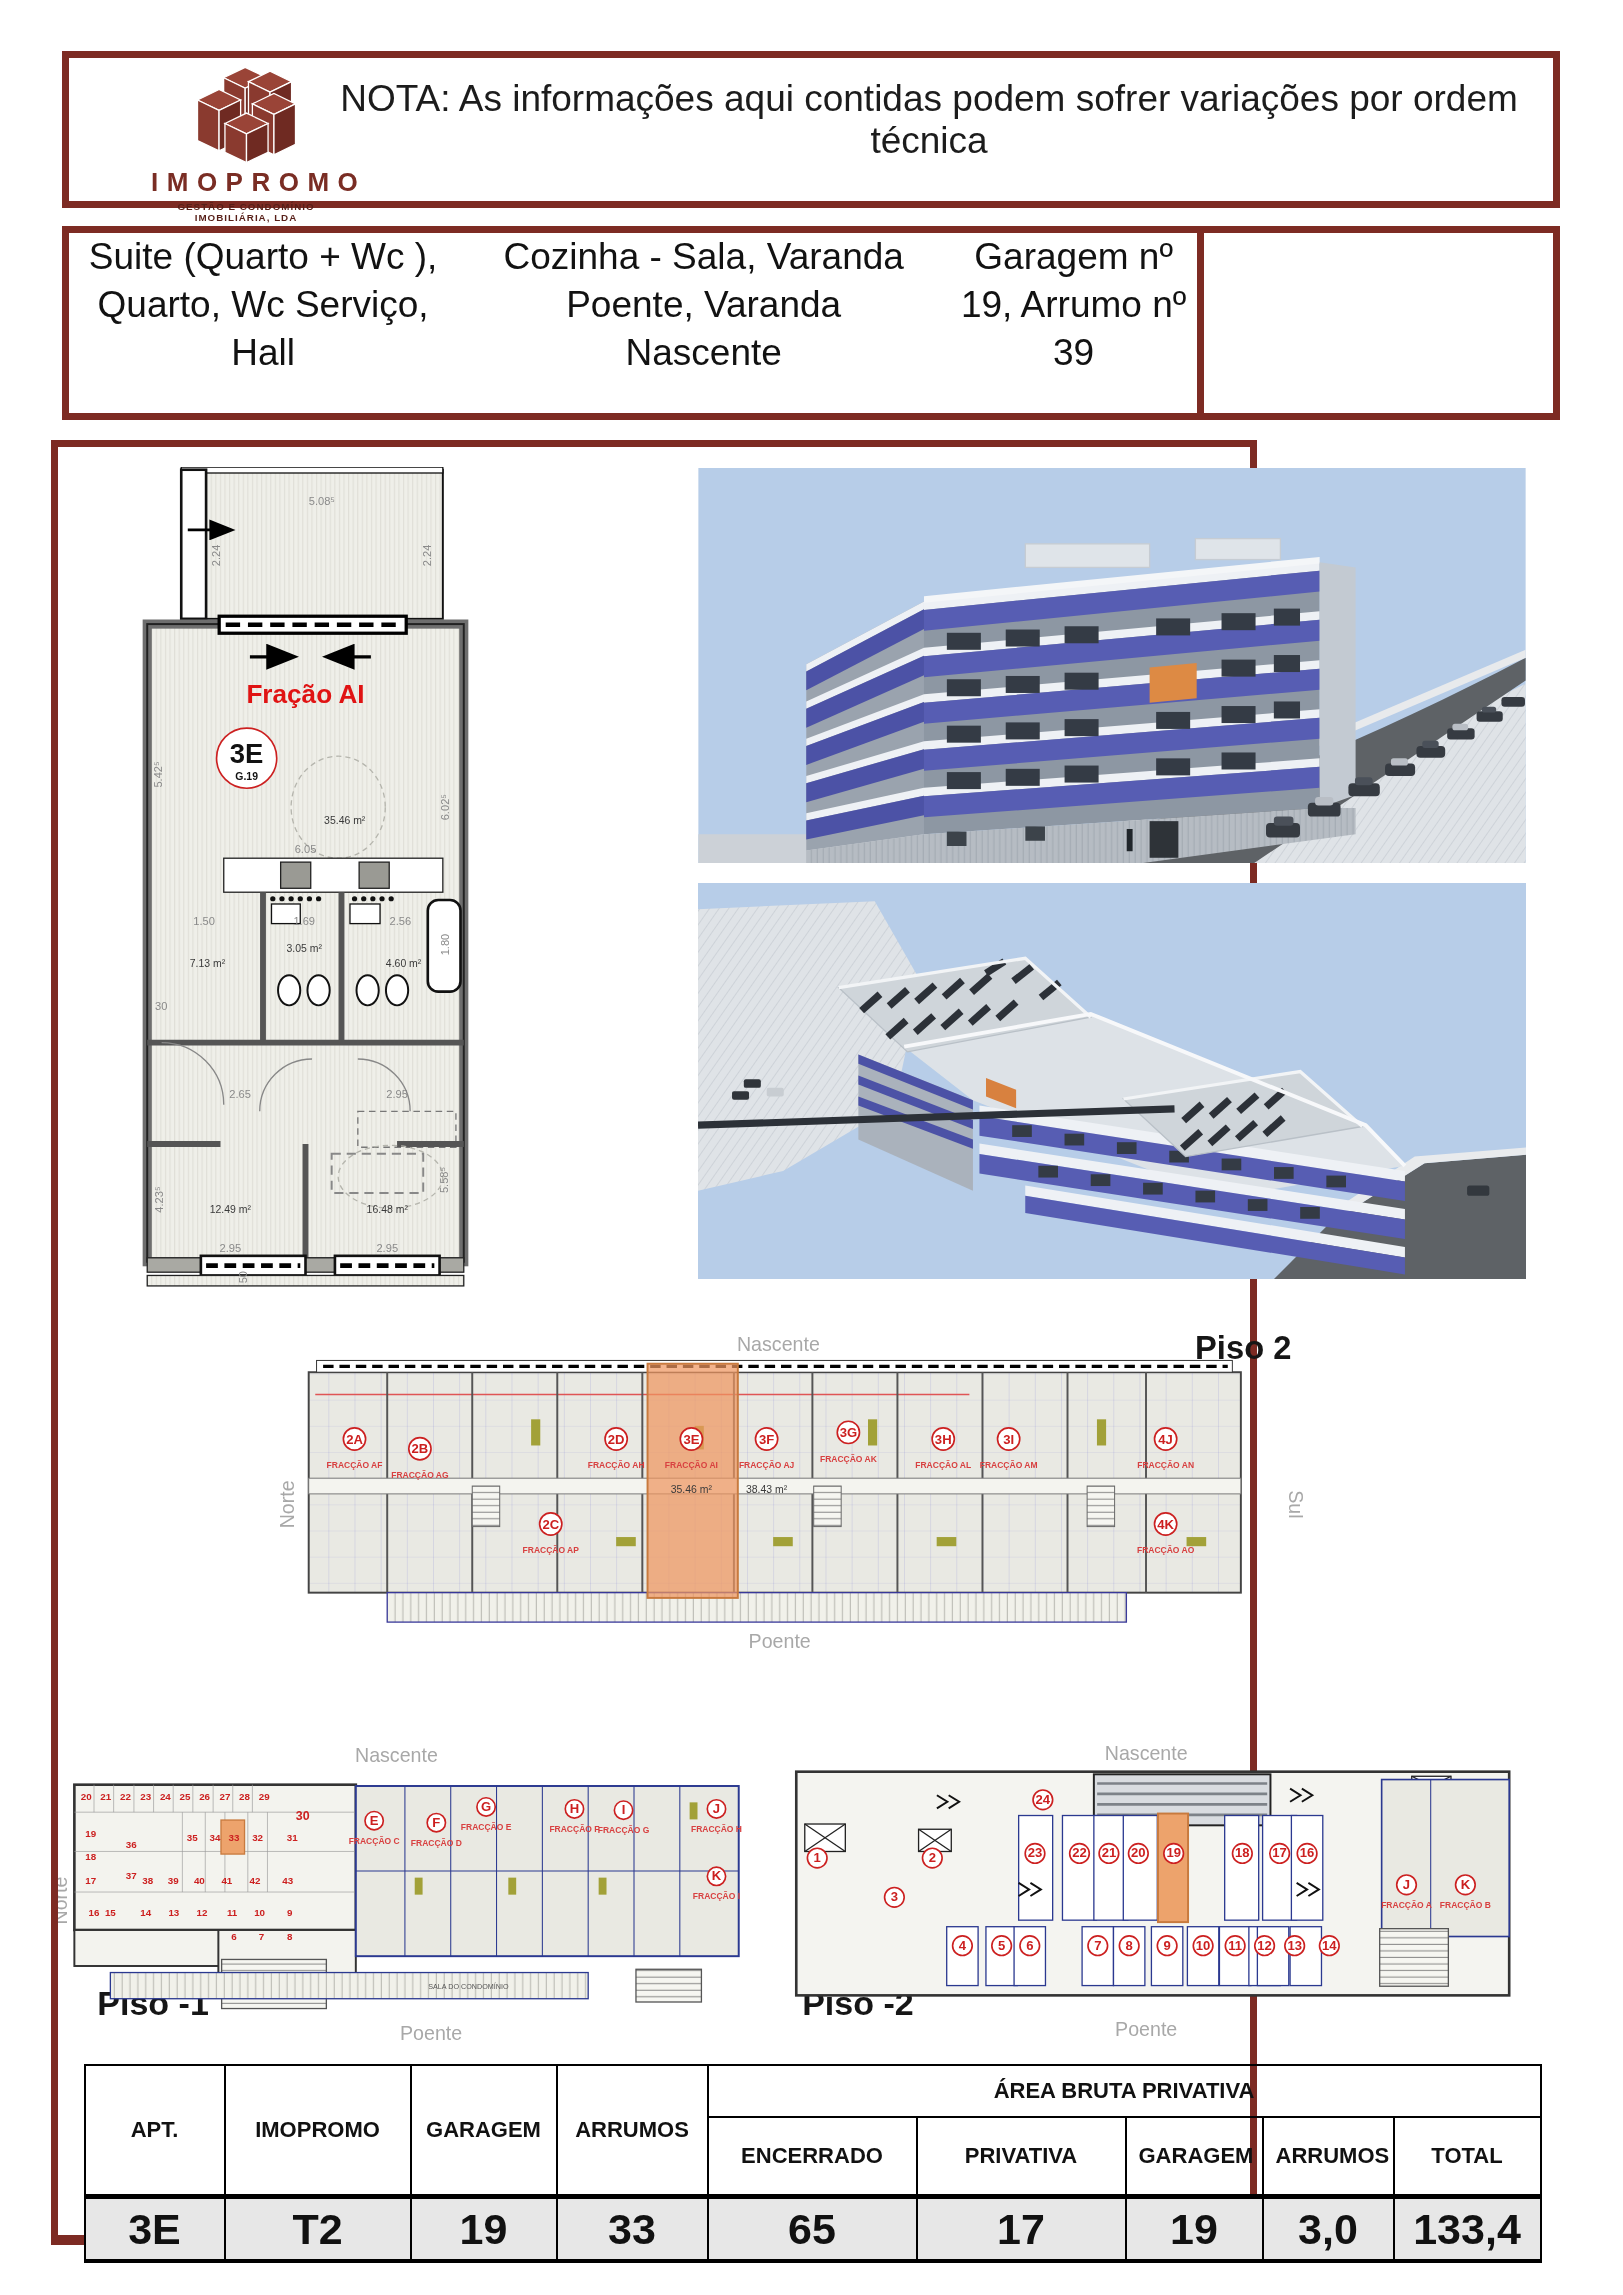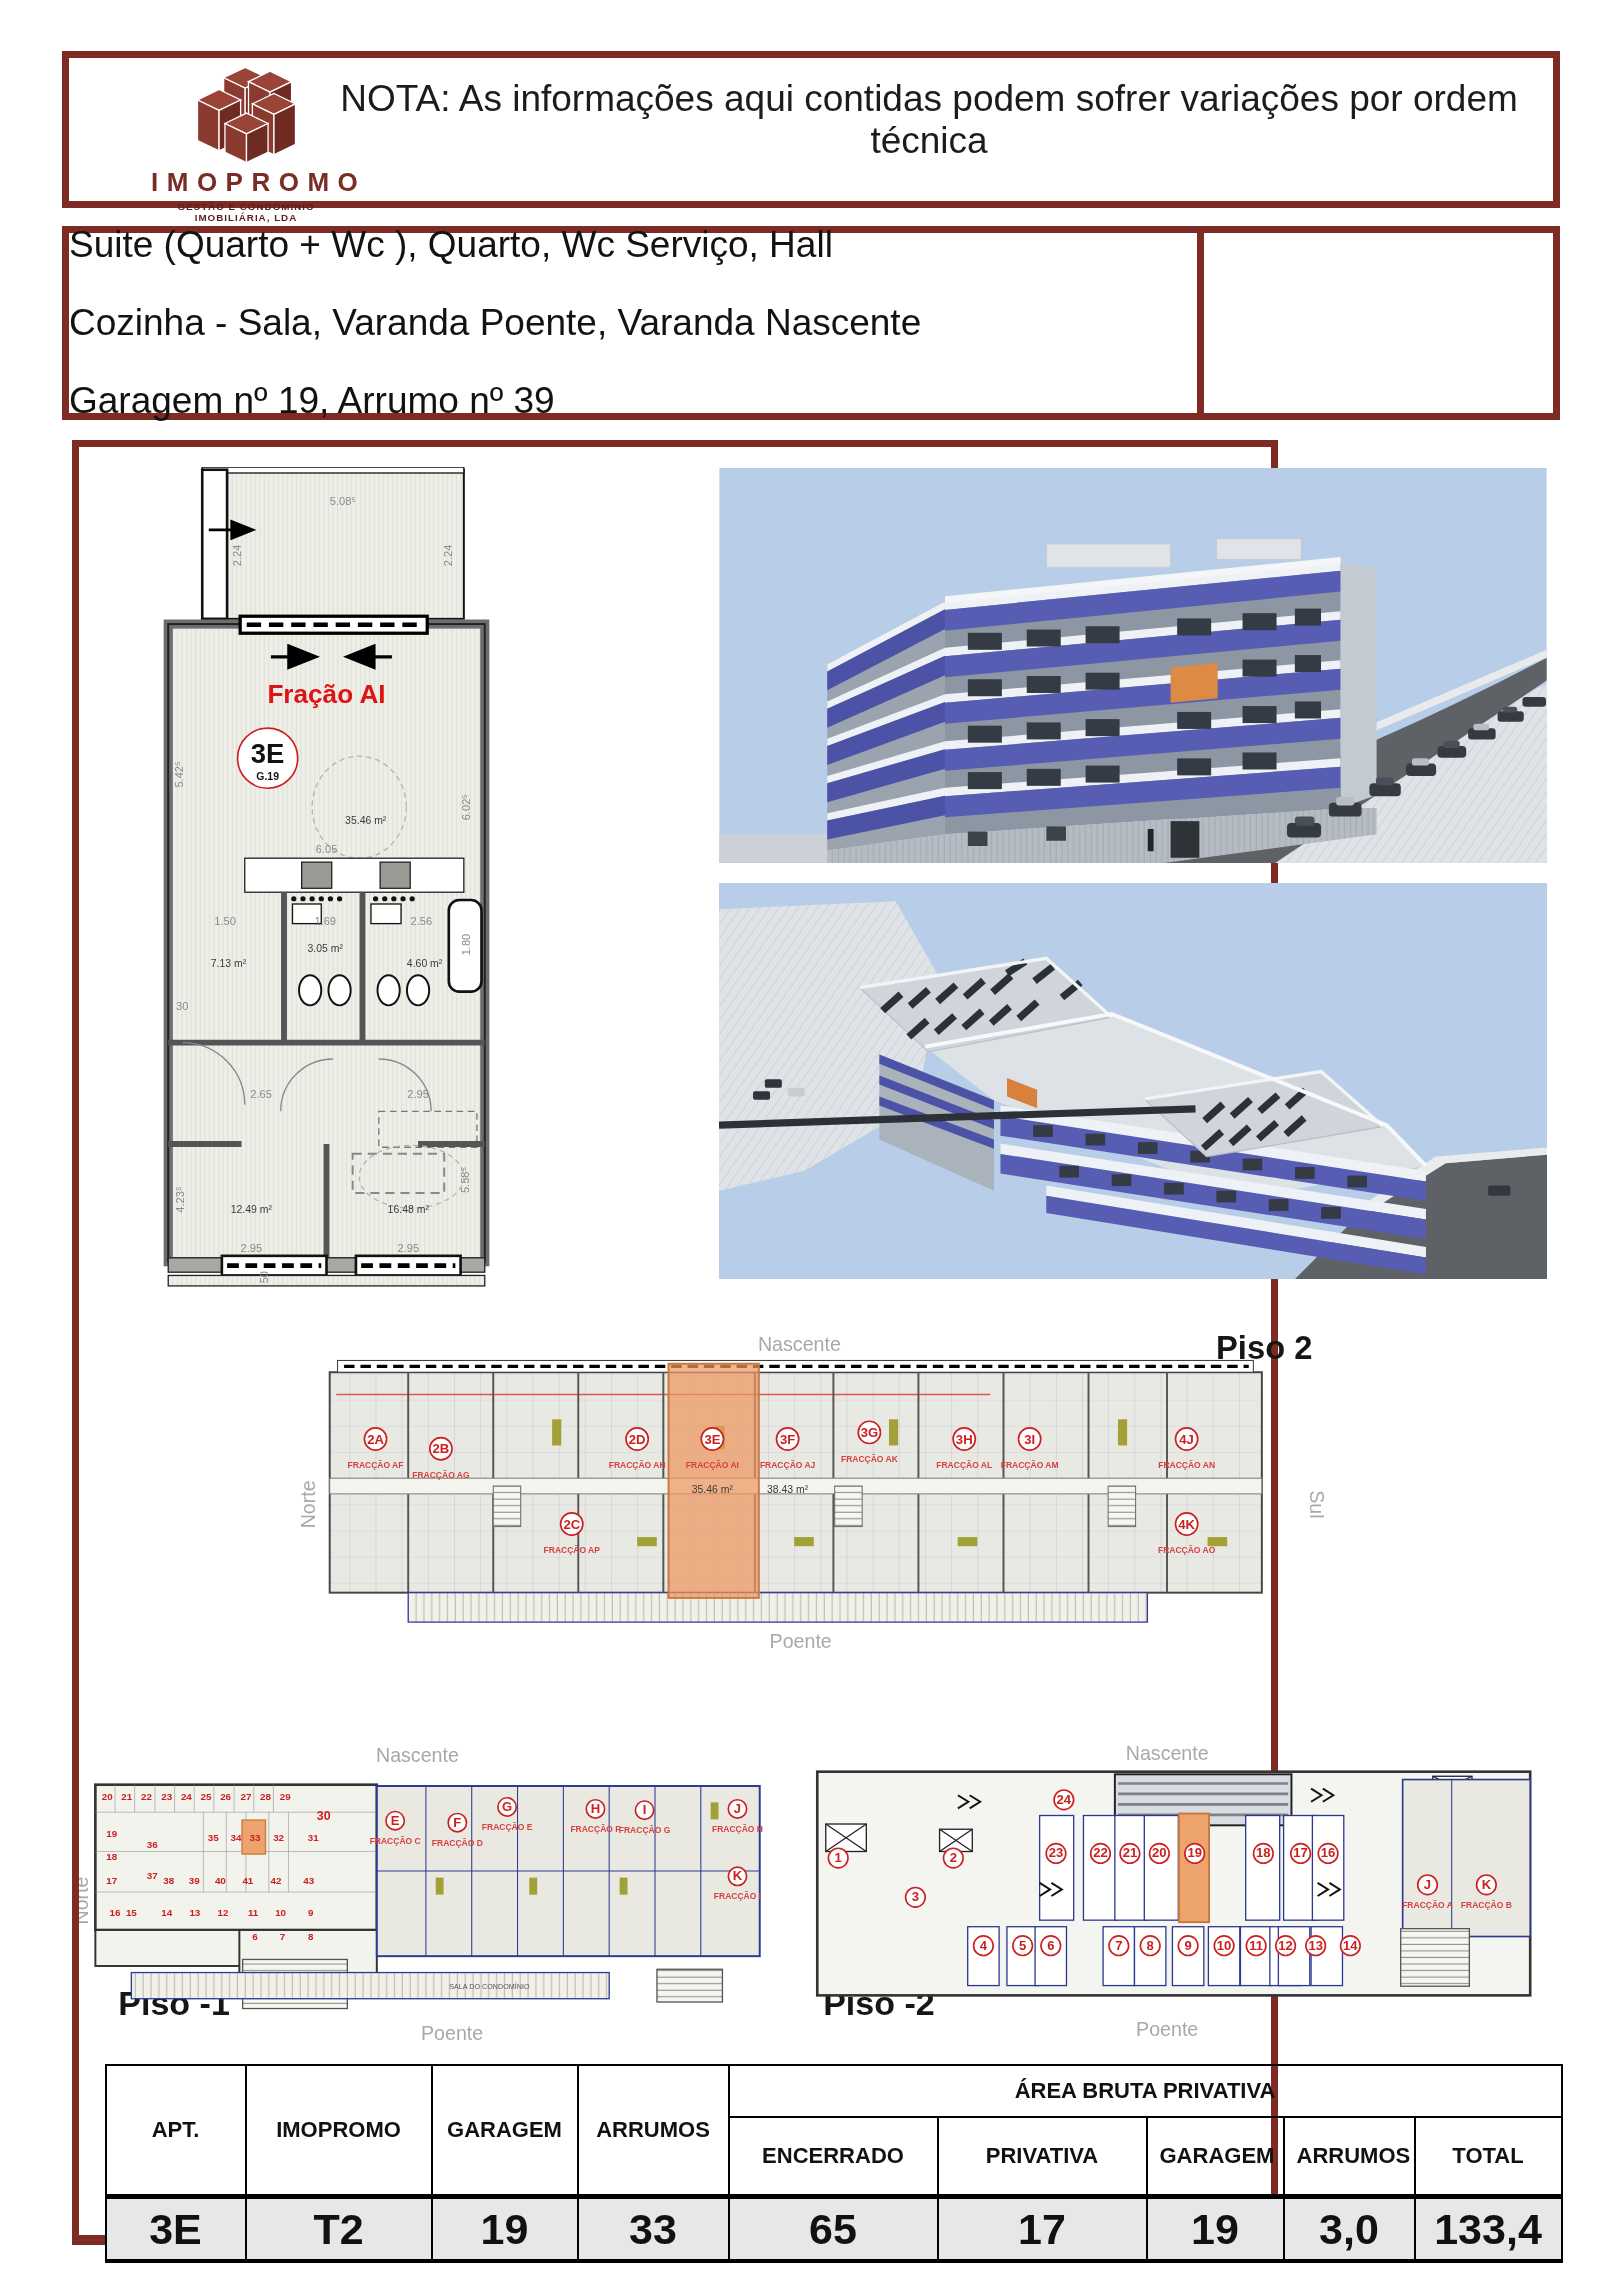--- a/index.html
+++ b/index.html
@@ -10,22 +10,22 @@
   .logo{position:absolute;left:82px;top:7.9px;width:190px;text-align:center;}
   .brand{font-size:26px;font-weight:bold;letter-spacing:8.5px;color:#7a2d24;margin-top:1.3px;}
   .tagline{font-size:9.8px;font-weight:bold;letter-spacing:1px;color:#571f18;margin-top:2.6px;}
   .titleblock{position:absolute;left:262px;right:26px;top:10.5px;text-align:center;}
   .titleline{display:flex;justify-content:center;align-items:baseline;gap:10.5px;white-space:nowrap;}
   .t-black{font-size:60px;font-weight:bold;color:#2b2b2b;}
   .t-red-sep{font-size:52px;font-weight:bold;color:#ee1111;}
   .t-red{font-size:84px;font-weight:bold;color:#ee1111;}
   .note{font-size:37px;color:#1c1c1c;margin-top:9.2px;}
   
-  .desc-cell{position:absolute;left:0;top:0;width:1128px;height:100%;display:flex;flex-direction:column;
-             justify-content:center;text-align:left;font-size:37px;line-height:48px;color:#121212;gap:30px;}
+  .desc-cell{position:absolute;left:0;top:0;width:1128px;height:100%;display:flex;flex-direction:row;
+             justify-content:center;text-align:center;font-size:37px;line-height:48px;color:#121212;gap:30px;}
   .desc-div{position:absolute;left:1128px;top:0;width:6.5px;height:100%;background:#7d2b23;}
   
   svg text{font-family:"Liberation Sans","DejaVu Sans",sans-serif;}
   .dim{fill:#8a8a8a;font-size:17px;}
   .dimv{fill:#8a8a8a;font-size:17px;}
   .area{fill:#3a3a3a;font-size:16px;}
   .redlbl{fill:#e01313;font-weight:bold;}
   .rn{fill:#cc2020;font-weight:bold;font-size:19px;text-anchor:middle;}
   .rn-s{fill:#cc2020;font-weight:bold;font-size:15px;text-anchor:middle;}
   .frac{fill:#d84040;font-size:13px;text-anchor:middle;font-weight:bold;}
@@ -81,21 +81,21 @@
 
   <div class="box" style="left:62px;top:226px;width:1498px;height:194px;">
     <div class="desc-cell">
       <div>Suite (Quarto + Wc ), Quarto, Wc Serviço, Hall</div>
       <div>Cozinha - Sala, Varanda Poente, Varanda Nascente</div>
       <div>Garagem nº 19, Arrumo nº 39</div>
     </div>
     <div class="desc-div"></div>
   </div>
 
-  <div class="box" style="left:72px;top:440px;width:1206px;height:1805px;border-bottom-width:10.5px;">
+  <div class="box" style="left:51px;top:440px;width:1206px;height:1805px;border-bottom-width:10.5px;">
 
     <svg style="position:absolute;left:84px;top:20px;" width="327" height="821" viewBox="0 0 500 1255">
       <defs>
         <pattern id="fstripe" width="7" height="7" patternUnits="userSpaceOnUse">
           <rect width="7" height="7" fill="#efefe9"></rect>
             <line x1="1" y1="0" x2="1" y2="7" stroke="#dddcd4" stroke-width="1.4"></line>
         </pattern>
         <marker id="ah" markerWidth="10" markerHeight="8" refX="8" refY="4" orient="auto">
           <polygon points="0,0 10,4 0,8" fill="#000"></polygon>
         </marker>

